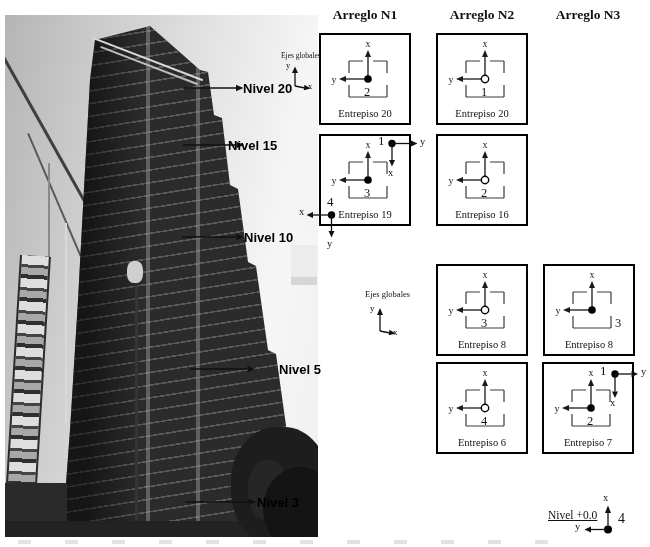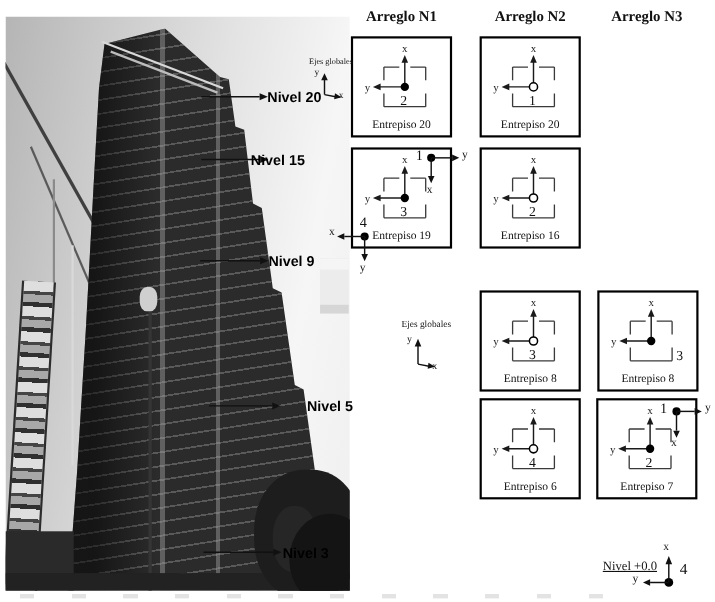--- a/index.html
+++ b/index.html
@@ -93,21 +93,21 @@
     <div class="lowdark"></div>
     <div class="groundstrip"></div>
     <div class="tree1"></div>
     <div class="tree3"></div>
     <div class="tree2"></div>
   </div>
   <div class="caption-remnant"></div>
 
   <div class="nivel" style="left:243px;top:81px;">Nivel 20</div>
   <div class="nivel" style="left:228px;top:138px;">Nivel 15</div>
-  <div class="nivel" style="left:244px;top:230px;">Nivel 9</div>
+  <div class="nivel" style="left:244px;top:230px;">Nivel 10</div>
   <div class="nivel" style="left:256px;top:362px;margin-left:23px;">Nivel 5</div>
   <div class="nivel" style="left:257px;top:495px;">Nivel 3</div>
 
   <div class="colhead" style="left:319px;">Arreglo N1</div>
   <div class="colhead" style="left:436px;">Arreglo N2</div>
   <div class="colhead" style="left:542px;">Arreglo N3</div>
 
   <div class="sbox" style="left:319px;top:33px;">
     <svg class="plan" viewBox="0 0 88 88" width="88" height="88">
       <path class="sq" d="M28,26 H42 M52,26 H66 M28,26 V38 M28,50 V62 M66,26 V38 M66,50 V62 M28,62 H66"></path>

